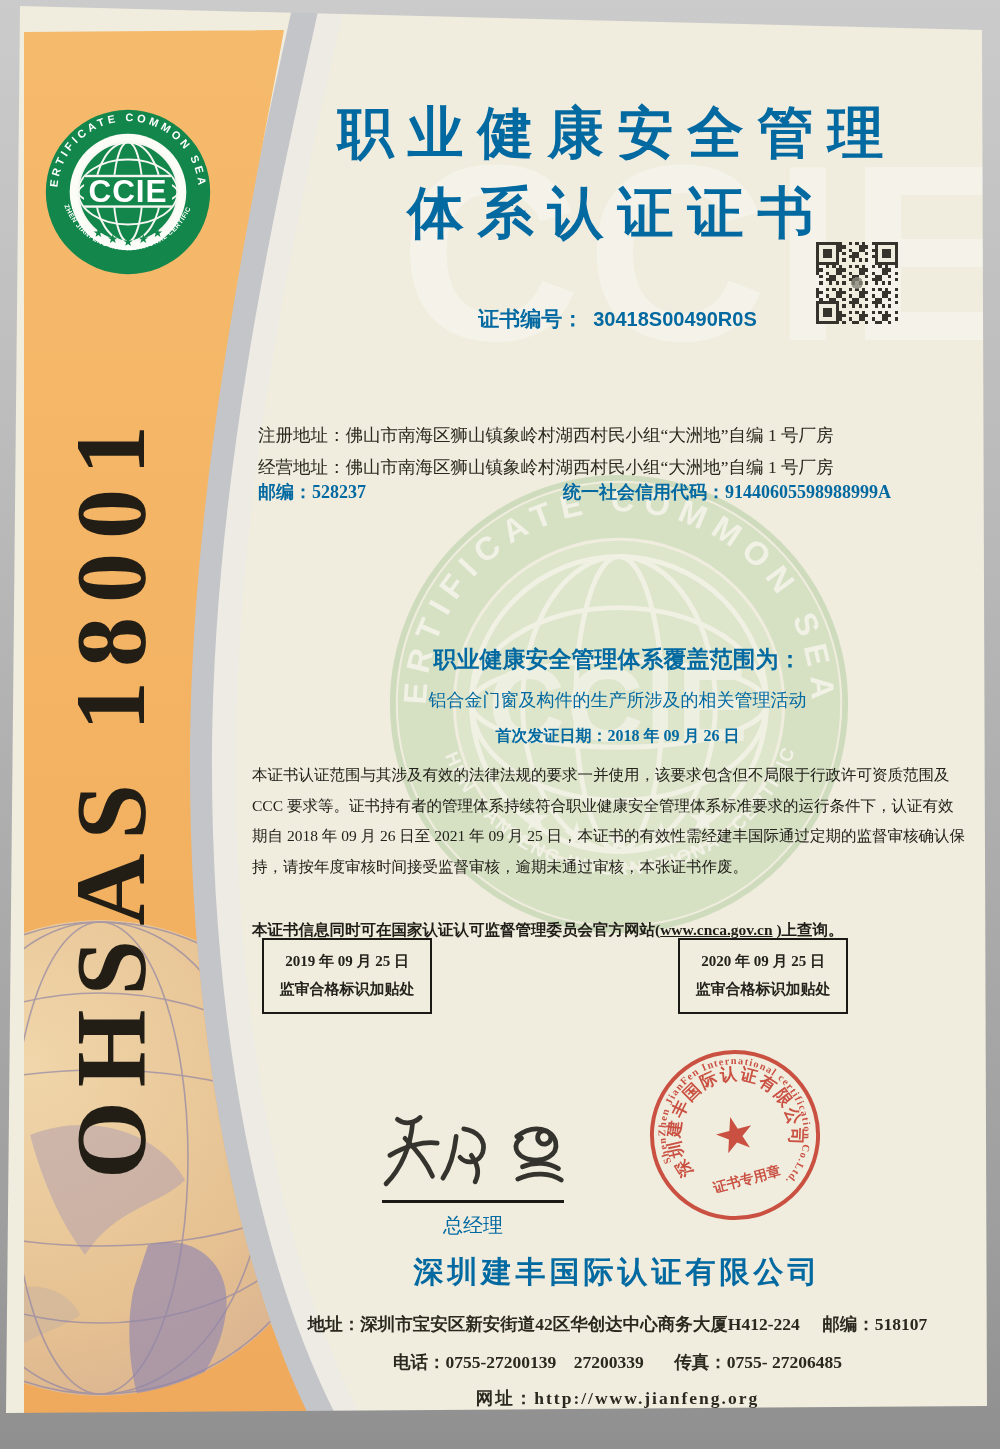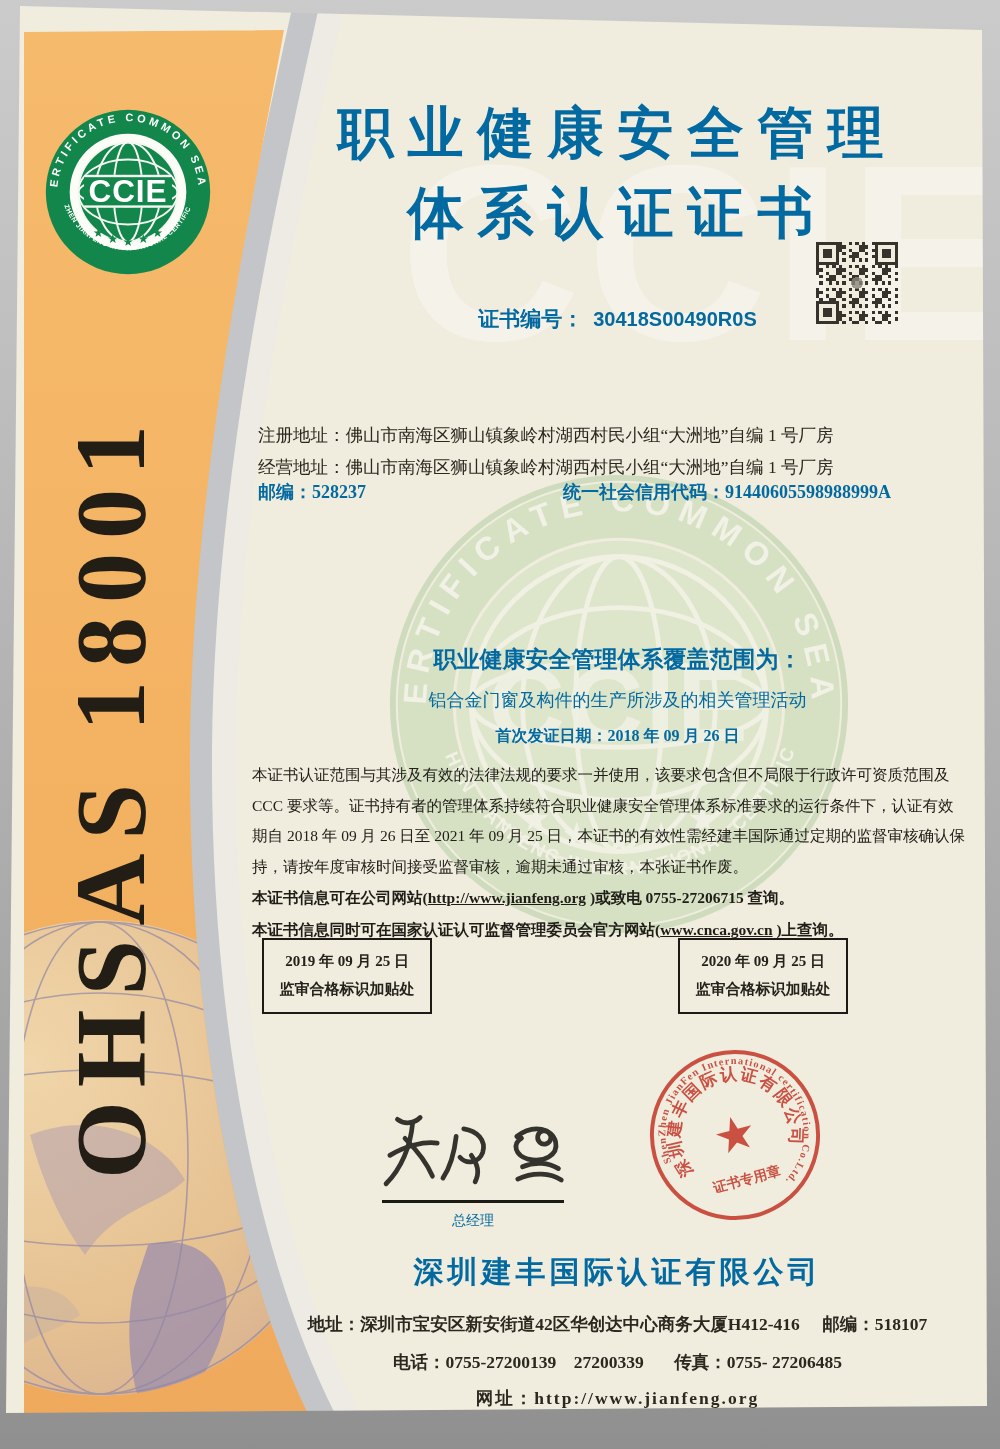--- a/index.html
+++ b/index.html
@@ -26,21 +26,21 @@
   .scope-t{top:688px;font-size:18px;z-index:2;}
   .first-issue{top:726px;font-size:16px;font-weight:bold;z-index:2;}
   .terms{top:760px;left:252px;width:714px;font-size:15.5px;line-height:30.5px;z-index:2;color:#22201a;}
   .info{left:252px;width:714px;font-size:15.5px;font-weight:bold;z-index:2;color:#1f1d17;}
   .info .url{text-decoration:underline;}
   .audit-box{width:166px;height:72px;border:2px solid #1c1a15;z-index:2;text-align:center;
         font-size:15px;font-weight:bold;color:#24221c;}
   .audit-box .d1{margin-top:12px;}
   .audit-box .d2{margin-top:9px;}
   .sig-line{left:382px;top:1200px;width:182px;height:3px;background:#1c1a15;z-index:2;}
-  .sig-title{left:382px;top:1212px;width:182px;text-align:center;font-size:14px;z-index:2;}
+  .sig-title{left:382px;top:1212px;width:182px;text-align:center;font-size:20px;z-index:2;}
   .issuer-name{top:1252px;font-size:30px;font-weight:bold;letter-spacing:4px;z-index:4;}
   .issuer-line{font-size:17.5px;font-weight:bold;z-index:4;color:#2a281f;}
   .ohsas{left:-362px;top:740px;width:940px;height:110px;z-index:3;
         transform:rotate(-90deg);transform-origin:center;text-align:center;
         font-size:100px;font-weight:bold;letter-spacing:14px;color:#221e15;white-space:nowrap;}
   .seal-red{left:646px;top:1046px;z-index:5;opacity:.92;mix-blend-mode:multiply;}
   svg{display:block;}
 </style>
 </head>
 <body>
@@ -372,23 +372,20 @@
       <span class="credit"><span>统一社会信用代码：</span><span>91440605598988999A</span></span>
     </div>
 
 
     <div class="abs ctr scope-h dark">职业健康安全管理体系覆盖范围为：</div>
     <div class="abs ctr scope-t dark">铝合金门窗及构件的生产所涉及的相关管理活动</div>
     <div class="abs ctr first-issue dark">首次发证日期：2018 年 09 月 26 日</div>
 
     <div class="abs terms">本证书认证范围与其涉及有效的法律法规的要求一并使用，该要求包含但不局限于行政许可资质范围及 CCC 要求等。证书持有者的管理体系持续符合职业健康安全管理体系标准要求的运行条件下，认证有效期自 2018 年 09 月 26 日至 2021 年 09 月 25 日，本证书的有效性需经建丰国际通过定期的监督审核确认保持，请按年度审核时间接受监督审核，逾期未通过审核，本张证书作废。</div>
 
-    <div class="abs info" style="top:888px;">
-      <span>本证书信息可在公司网站(</span><span class="url">http://www.jianfeng.org</span><span> )或致电 0755-27206715 查询。</span>
-    </div>
     <div class="abs info" style="top:920px;">
       <span>本证书信息同时可在国家认证认可监督管理委员会官方网站(</span><span class="url">www.cnca.gov.cn</span><span> )上查询。</span>
     </div>
 
     <div class="abs audit-box" style="left:262px;top:938px;">
       <div class="d1">2019 年 09 月 25 日</div>
       <div class="d2">监审合格标识加贴处</div>
     </div>
     <div class="abs audit-box" style="left:678px;top:938px;">
       <div class="d1">2020 年 09 月 25 日</div>
@@ -424,21 +421,21 @@
         <text font-family="Liberation Serif,DejaVu Serif,serif" font-size="17" font-weight="bold" fill="#d03a2e" letter-spacing="2">
           <textPath href="#rs-cn-arc" startOffset="50%" text-anchor="middle">深圳建丰国际认证有限公司</textPath>
         </text>
         <text x="90" y="106" text-anchor="middle" font-family="DejaVu Sans,sans-serif" font-size="48" fill="#d03a2e">★</text>
         <text x="90" y="141" text-anchor="middle" font-family="Liberation Serif,DejaVu Serif,serif" font-size="14" font-weight="bold" fill="#d03a2e">证书专用章</text>
       </g>
     </svg>
 
     <div class="abs ctr issuer-name dark">深圳建丰国际认证有限公司</div>
     <div class="abs ctr issuer-line" style="top:1312px;">
-      <span>地址：</span><span>深圳市宝安区新安街道42区华创达中心商务大厦H412-416</span>
+      <span>地址：</span><span>深圳市宝安区新安街道42区华创达中心商务大厦H412-224</span>
       <span style="margin-left:18px;">邮编：</span><span>518107</span>
     </div>
     <div class="abs ctr issuer-line" style="top:1350px;">
       <span>电话：</span><span>0755-27200139　27200339</span>
       <span style="margin-left:26px;">传真：</span><span>0755- 27206485</span>
     </div>
     <div class="abs ctr issuer-line" style="top:1386px;letter-spacing:2px;">
       <span>网址：</span><span>http://www.jianfeng.org</span>
     </div>
 

